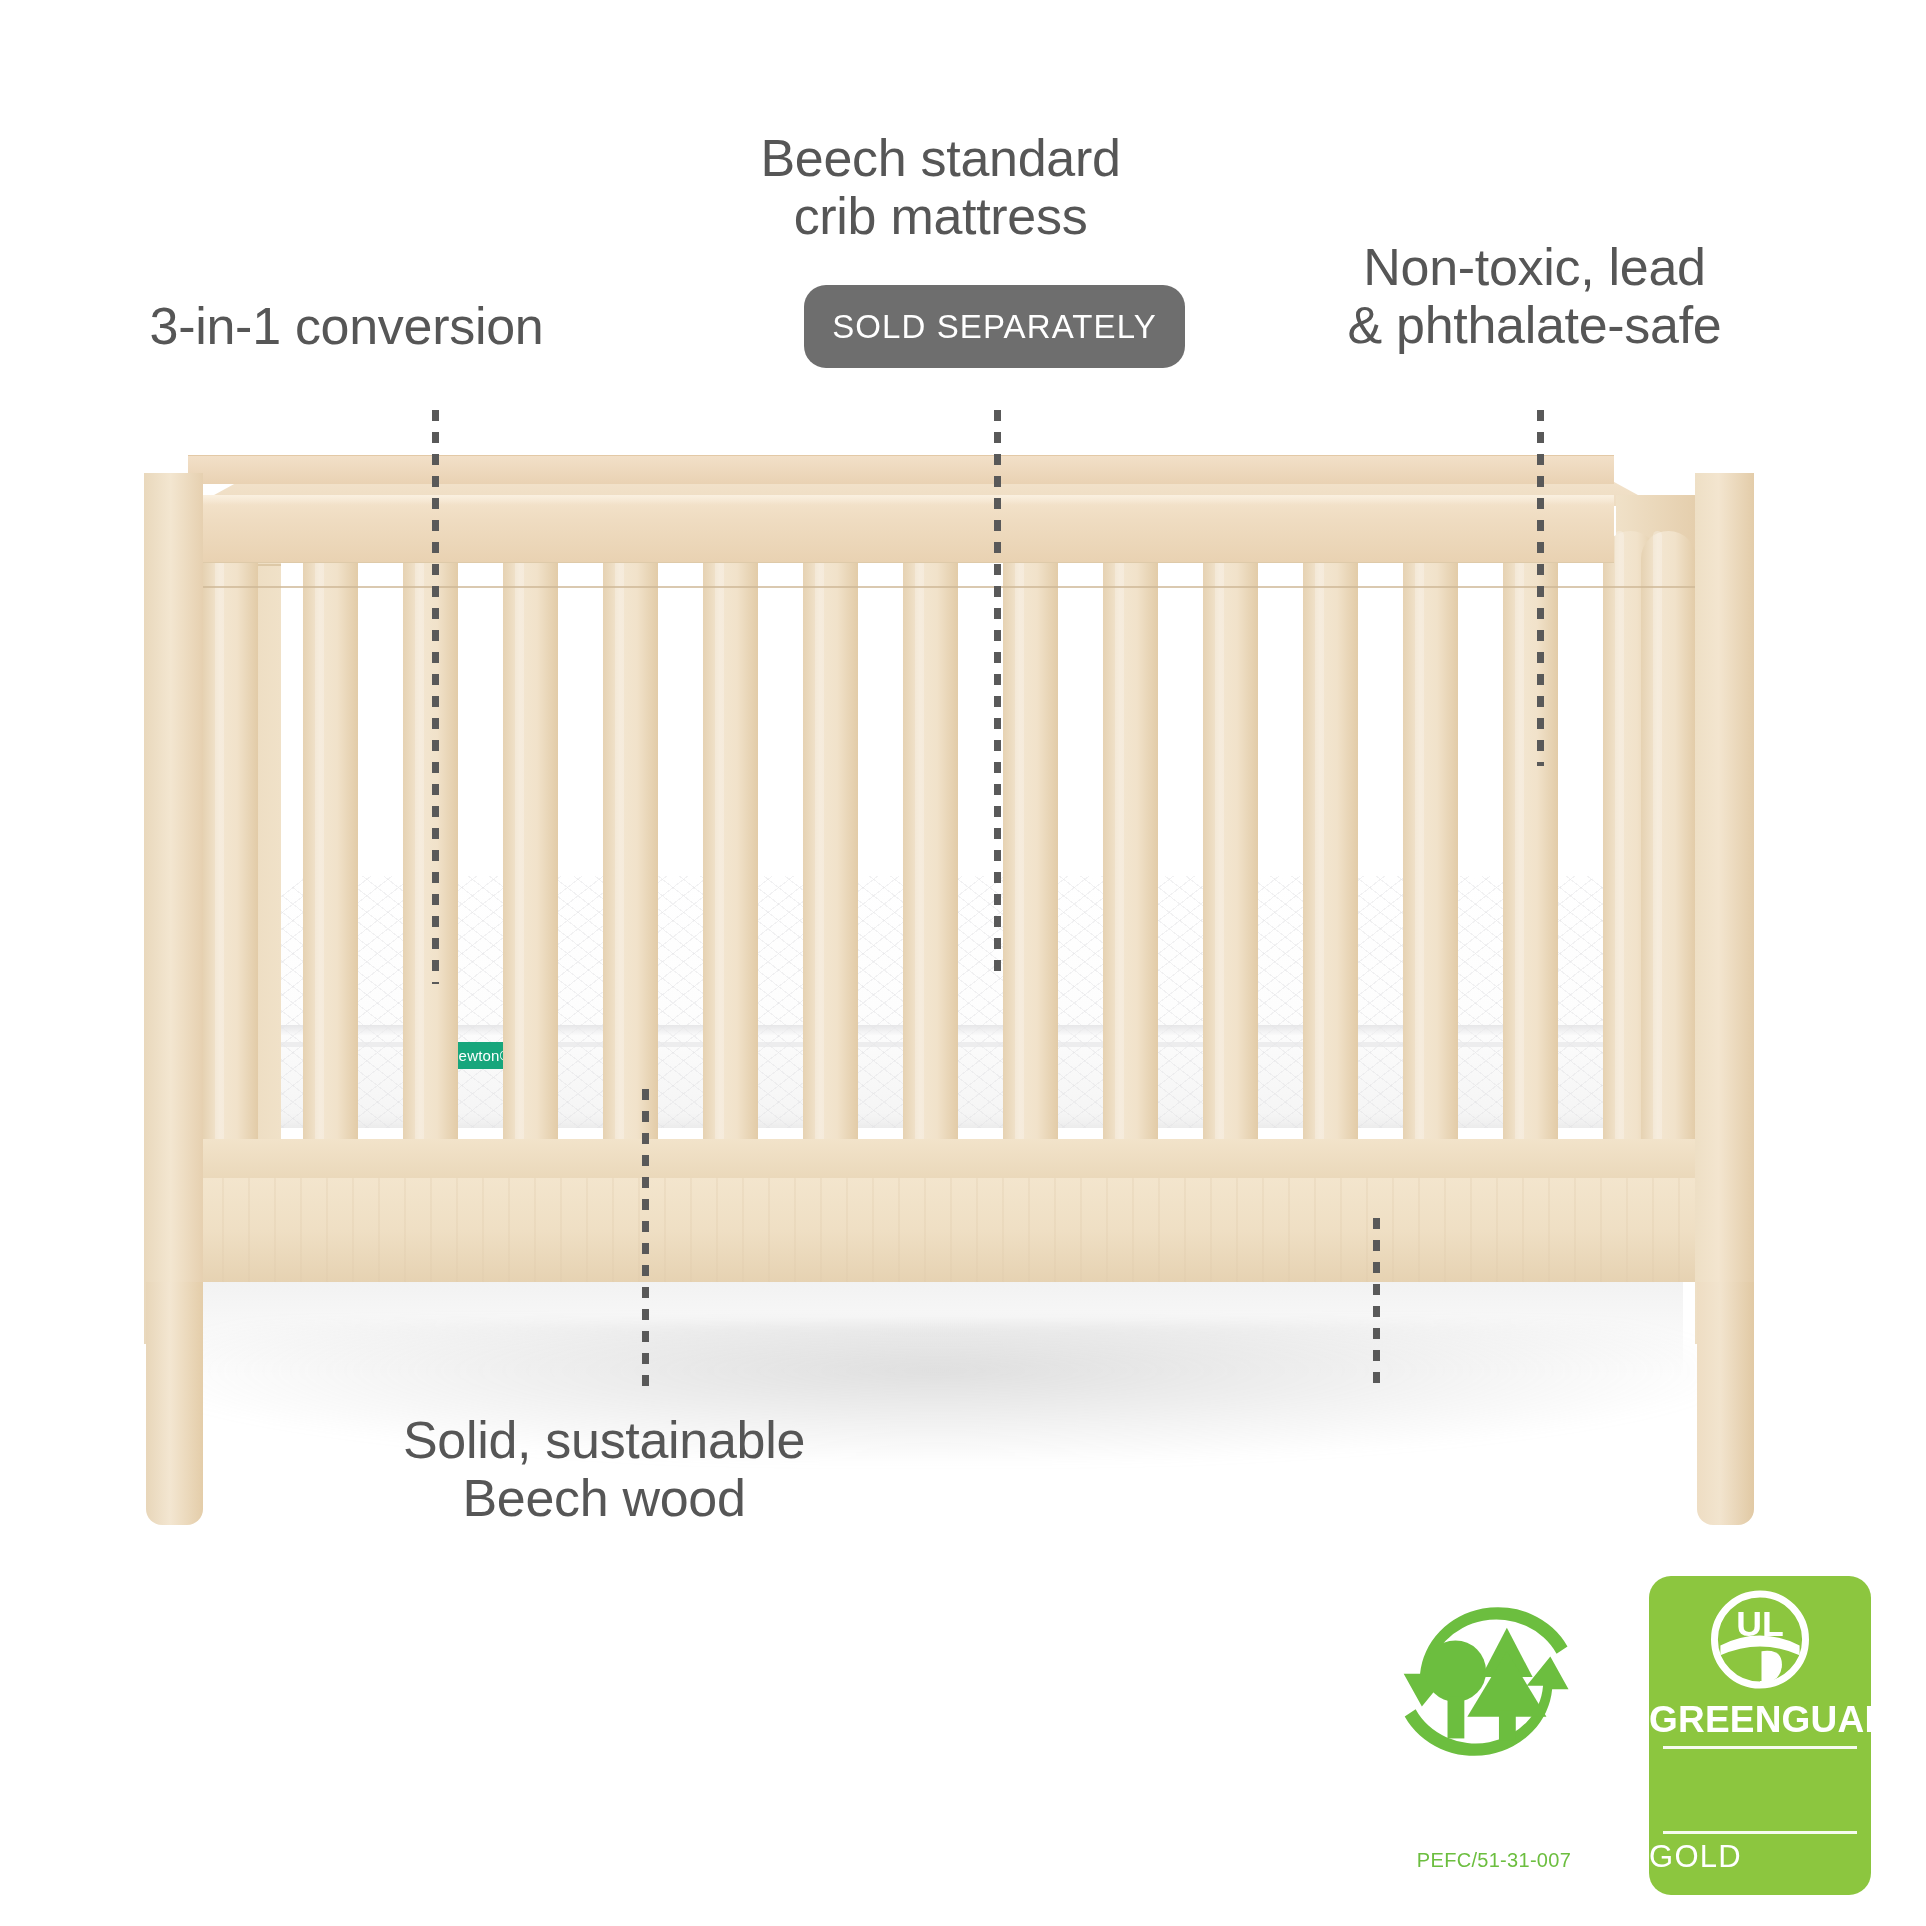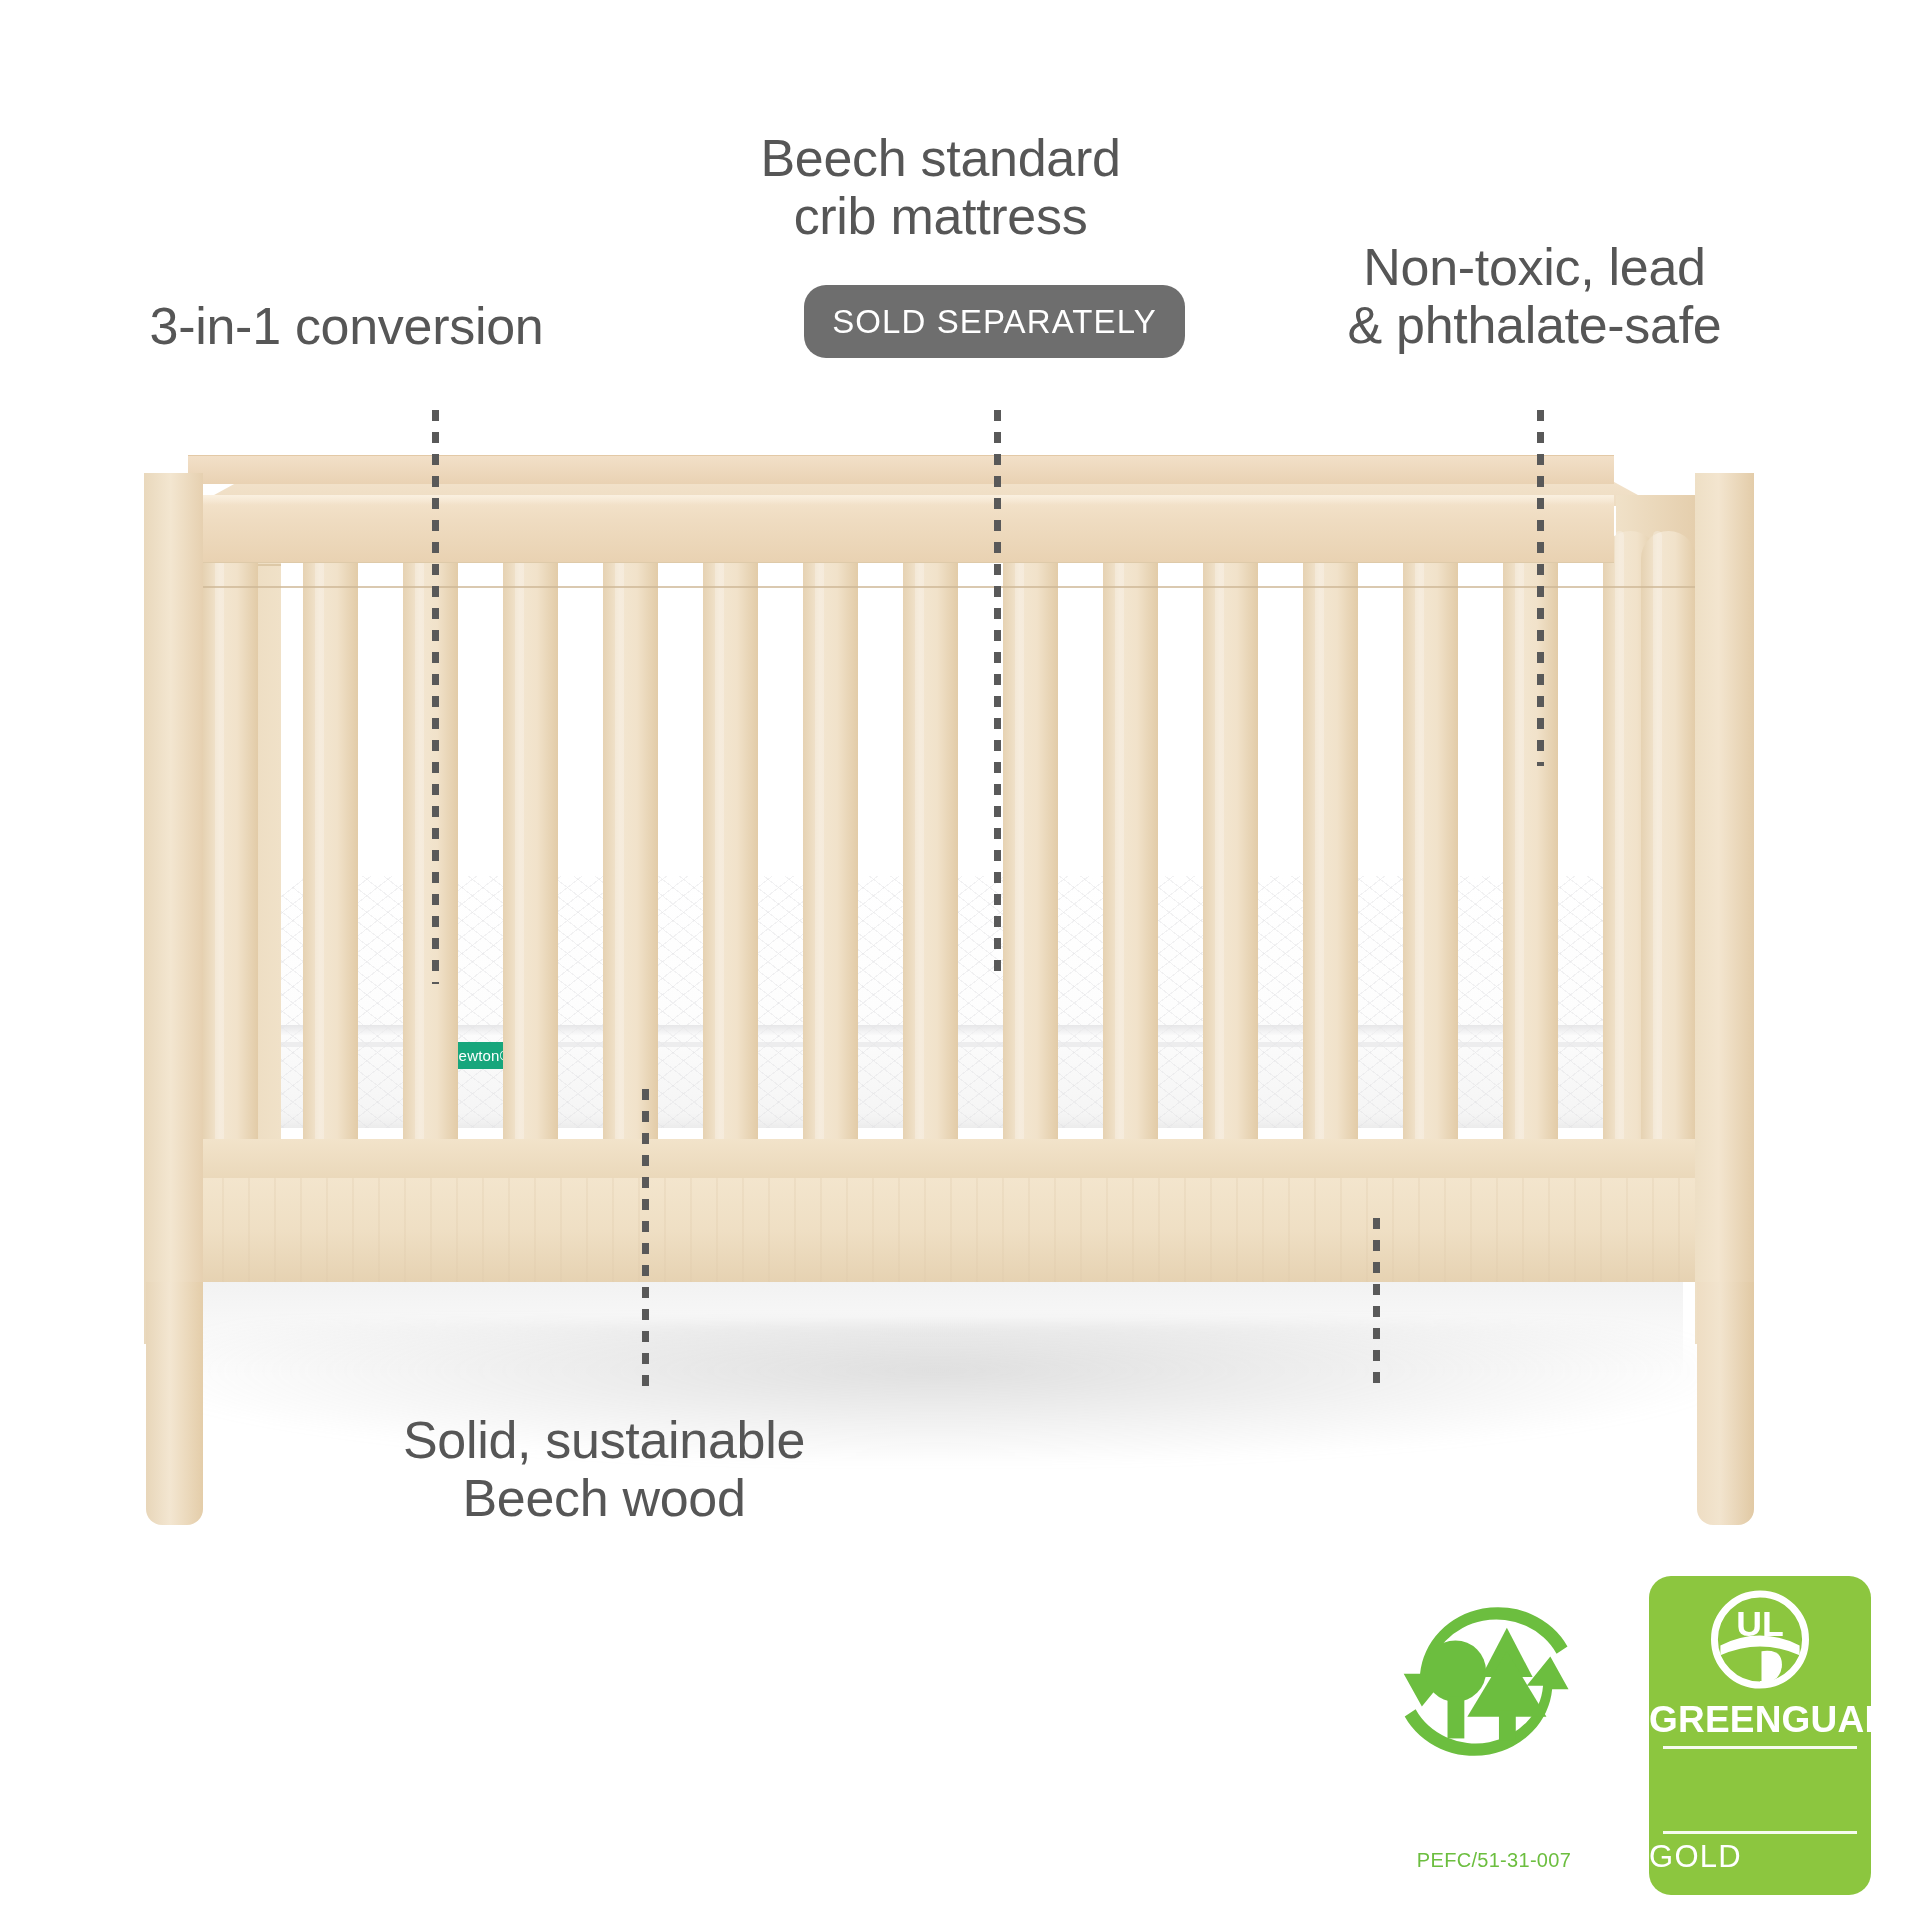--- a/index.html
+++ b/index.html
@@ -26,21 +26,21 @@
   .c-topleft{left:99px;top:297px;width:495px;font-size:52px;}
   .c-topcenter{left:683px;top:129px;width:515px;font-size:52px;}
   .c-topright{left:1277px;top:238px;width:515px;font-size:52px;}
   .c-botleft{left:327px;top:1411px;width:554px;font-size:52px;}
   .c-botright{left:1069px;top:1411px;width:554px;font-size:52px;}
 
   
   .badge{
     position:absolute;
     left:804px;top:285px;
-    width:381px;height:73px;
+    width:381px;height:83px;
     background:#6e6e6e;
     border-radius:22px;
     display:flex;align-items:center;justify-content:center;
   }
   .badge span{
     color:#ffffff;
     font-size:33px;
     letter-spacing:1.1px;
     font-weight:400;
   }

